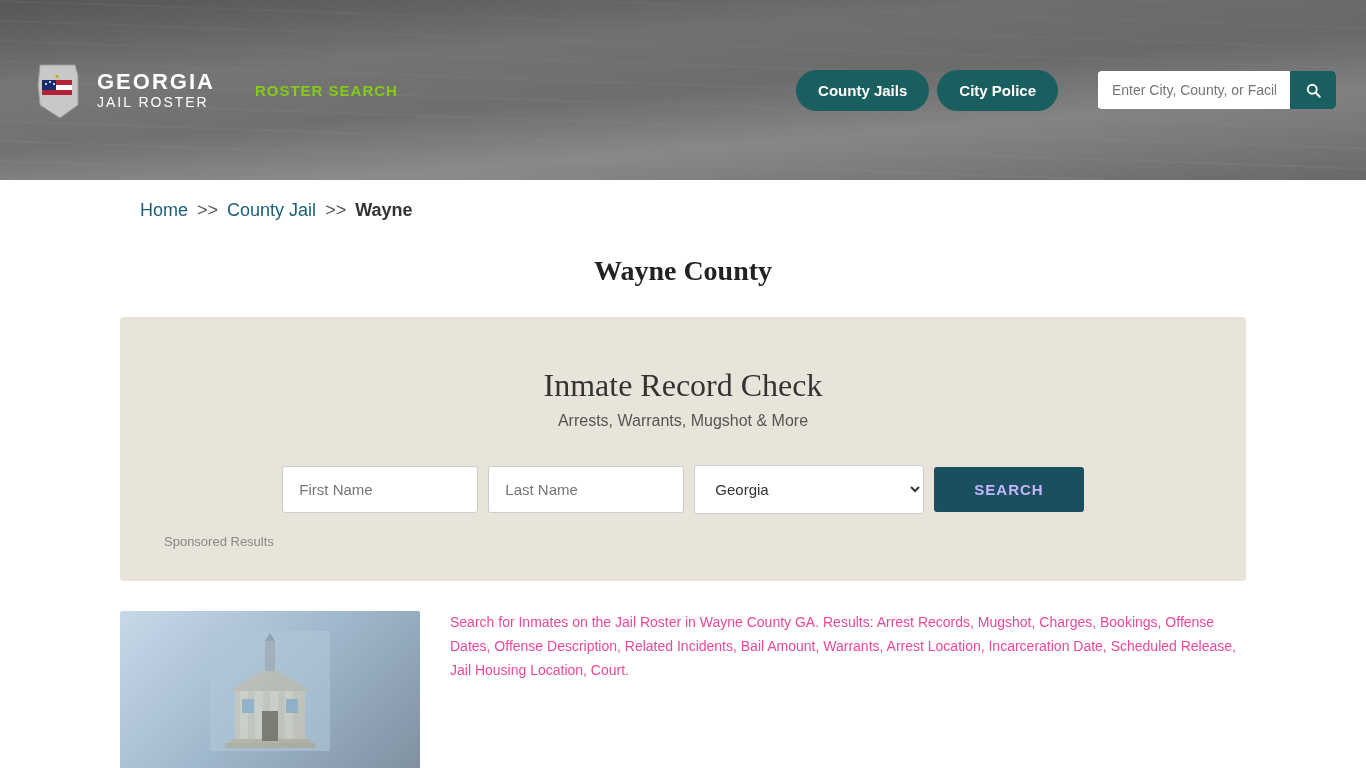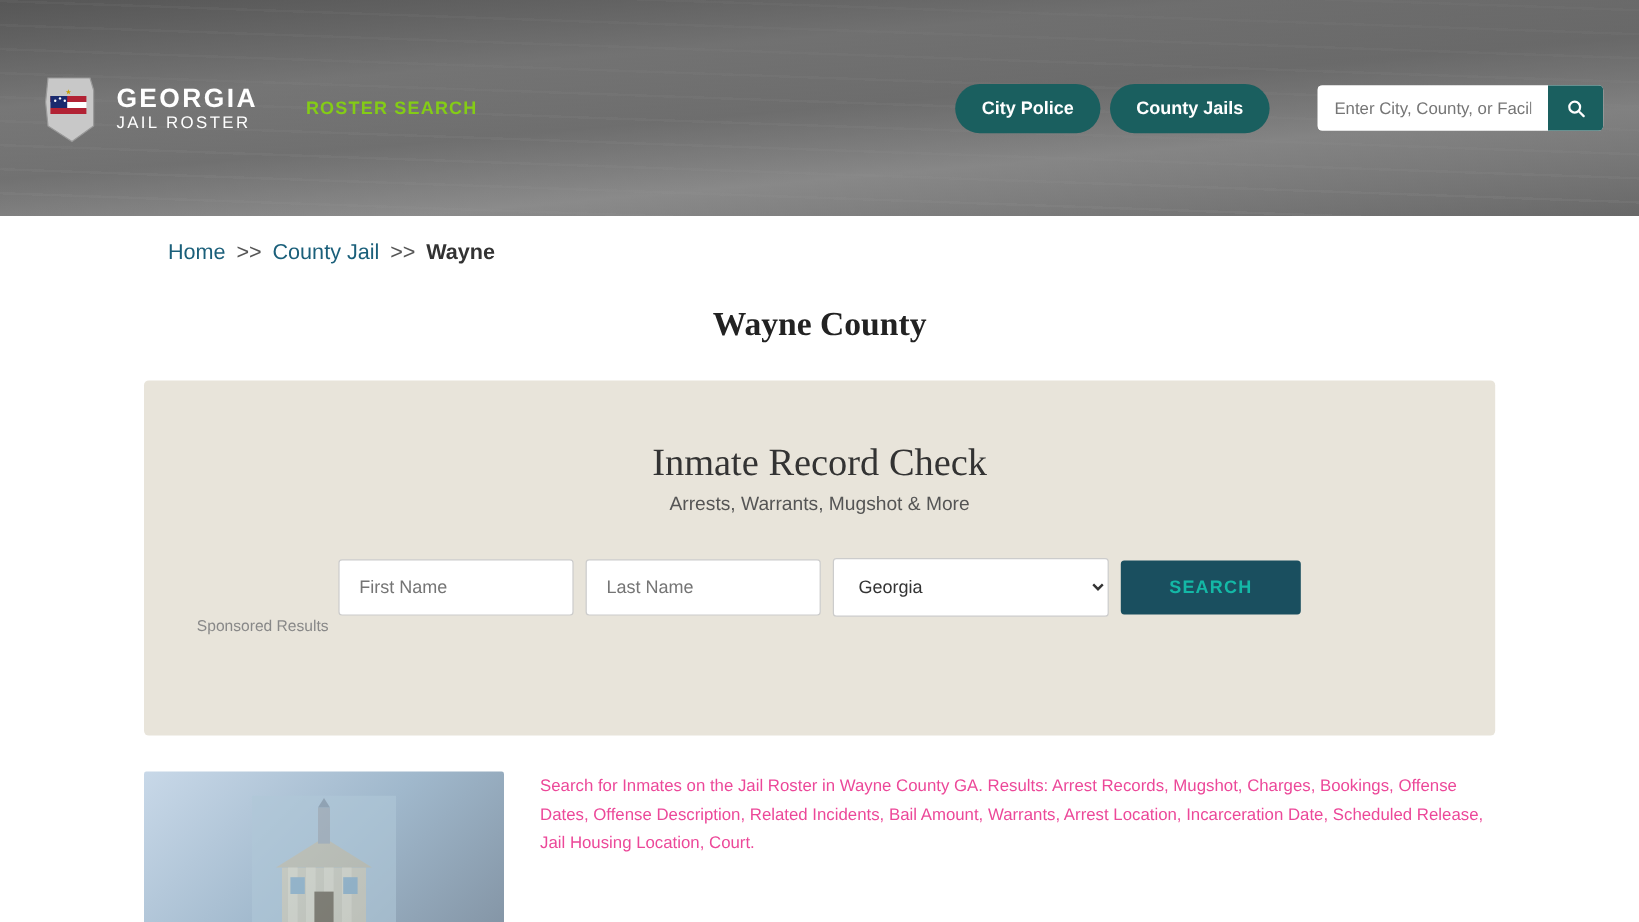--- a/index.html
+++ b/index.html
@@ -170,21 +170,21 @@
       font-family: Georgia, serif;
       color: #222;
       margin: 14px 0 30px;
     }
 
     
     .record-check-section {
       background: #e8e4da;
       margin: 0 120px;
       border-radius: 4px;
-      padding: 50px 40px 84px;
+      padding: 50px 40px 32px;
       text-align: center;
     }
     .record-check-title {
       font-size: 32px;
       font-weight: normal;
       font-family: Georgia, serif;
       color: #333;
       margin-bottom: 8px;
     }
     .record-check-sub {
@@ -211,37 +211,38 @@
     }
     .record-check-form input {
       width: 196px;
     }
     .record-check-form select {
       width: 230px;
       color: #333;
     }
     .search-btn {
       background: #1a4f5f;
-      color: #14b8a6;
+      color: #c4b5fd;
       border: none;
       padding: 14px 40px;
       font-size: 15px;
       font-weight: bold;
       letter-spacing: 1px;
       cursor: pointer;
       border-radius: 3px;
       font-family: Arial, sans-serif;
       text-transform: uppercase;
     }
 
     .sponsored-label {
       text-align: left;
       color: #888;
       font-size: 13px;
       font-family: Arial, sans-serif;
+      margin-top: 20px;
       padding-left: 4px;
     }
 
     
     .bottom-section {
       display: flex;
       gap: 30px;
       padding: 30px 120px 30px;
       align-items: flex-start;
     }
@@ -303,22 +304,22 @@
         <span class="logo-text-georgia">GEORGIA</span>
         <span class="logo-text-sub">JAIL ROSTER</span>
       </div>
     </a>
 
     <a class="nav-link" href="#">ROSTER SEARCH</a>
 
     <div class="spacer"></div>
 
     <div class="hero-buttons">
+      <a class="hero-btn" href="#">County Jails</a>
       <a class="hero-btn" href="#">City Police</a>
-      <a class="hero-btn" href="#">County Jails</a>
     </div>
 
     <div class="hero-search">
       <input type="text" placeholder="Enter City, County, or Facil" style="">
       <button class="hero-search-btn">
         <svg viewBox="0 0 24 24" xmlns="http://www.w3.org/2000/svg">
           <path d="M21 21l-4.35-4.35M17 11A6 6 0 1 1 5 11a6 6 0 0 1 12 0z" stroke="#fff" stroke-width="2.5" fill="none" stroke-linecap="round"></path>
         </svg>
       </button>
     </div>

